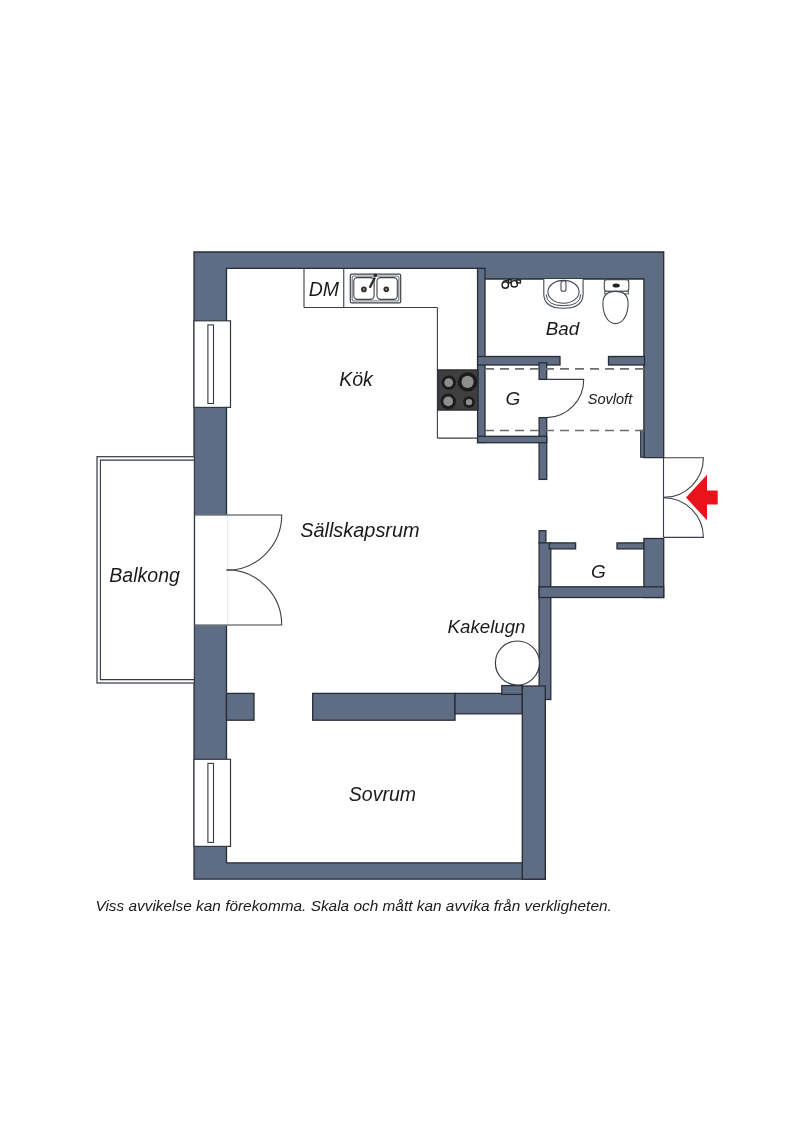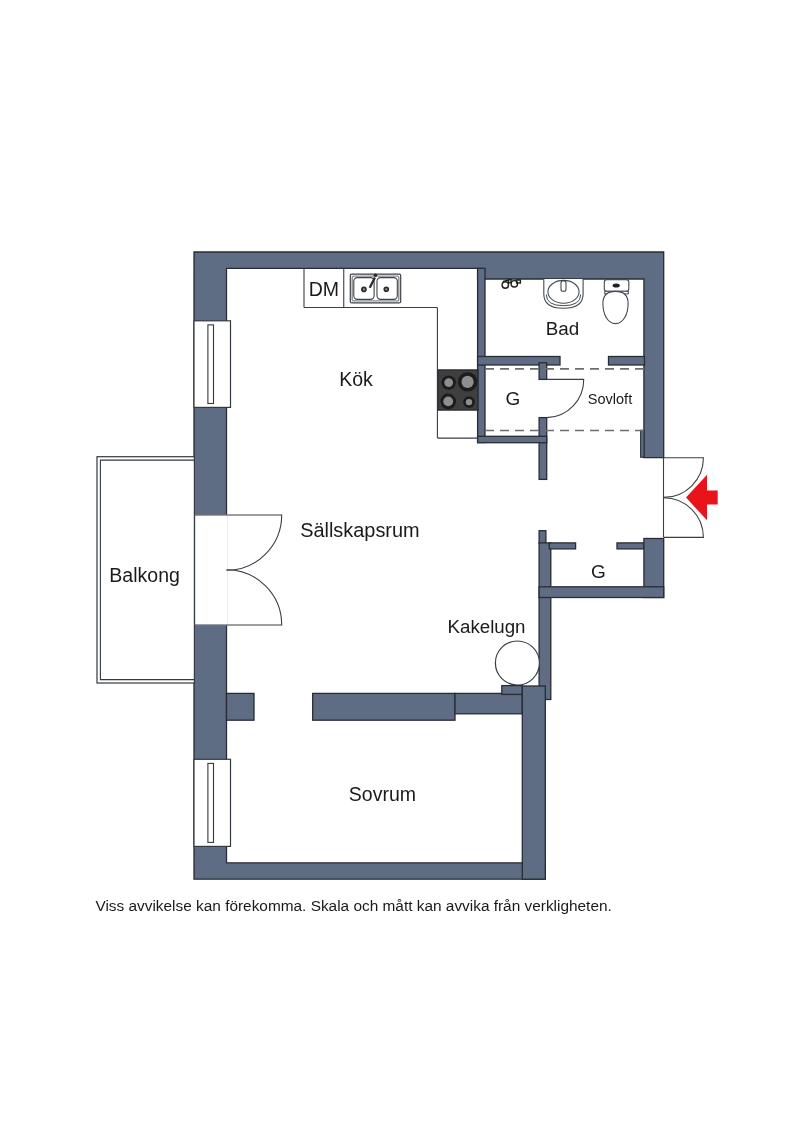--- a/index.html
+++ b/index.html
@@ -1,16 +1,16 @@
 <!DOCTYPE html>
 <html><head>
 <meta charset="utf-8">
 <style>
   html,body{margin:0;padding:0;background:#ffffff;}
-  .page{width:800px;height:1131px;position:relative;background:#ffffff;overflow:hidden;}
+  .page{width:800px;height:1131px;position:relative;background:#ffffff;overflow:hidden;font-style:italic;}
   text{font-family:"Liberation Sans", sans-serif;fill:#1a1a1a;}
 </style>
 </head>
 <body>
 <div class="page">
 <svg width="800" height="1131" viewBox="0 0 800 1131">
 
   <rect x="0" y="0" width="800" height="1131" fill="#ffffff"></rect>
 
   <path d="M194,252 H663.7 V457.7 H643.9 V279 H477.6 V268.3 H226.5 V862.8 H545.3 V879.2 H194 Z" fill="#5e6d83" stroke="#272c36" stroke-width="1.3"></path>

